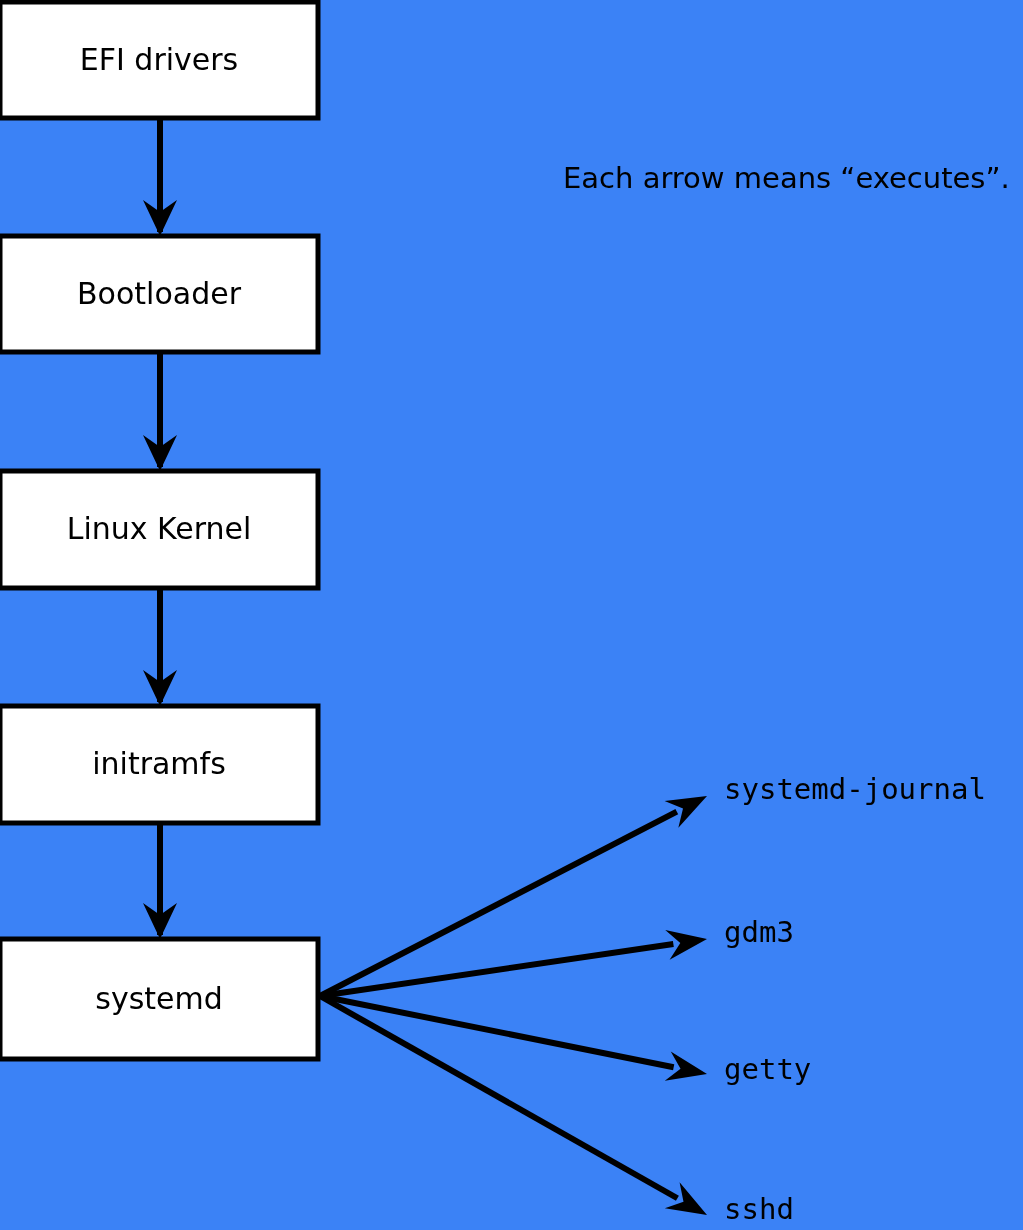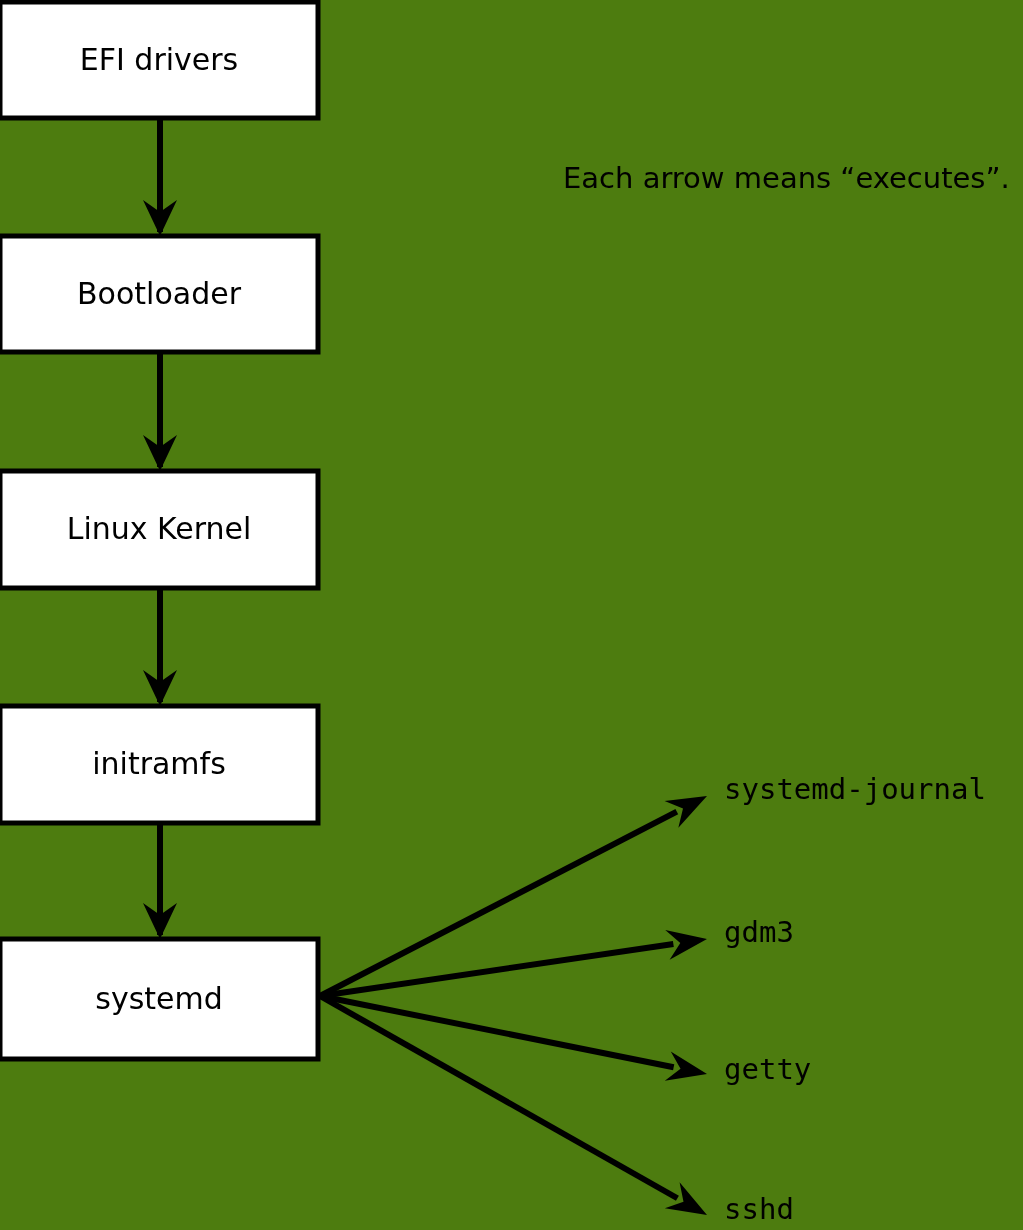--- a/index.html
+++ b/index.html
@@ -5,21 +5,21 @@
 <style>
   html, body {
     margin: 0;
     padding: 0;
     background: #ffffff;
   }
   #canvas {
     position: relative;
     width: 1023px;
     height: 1230px;
-    background: #4d7c0f;
+    background: #3b82f6;
     overflow: hidden;
     font-family: "DejaVu Sans", "Liberation Sans", sans-serif;
   }
   #diagram-svg {
     position: absolute;
     left: 0;
     top: 0;
     width: 1023px;
     height: 1230px;
   }

